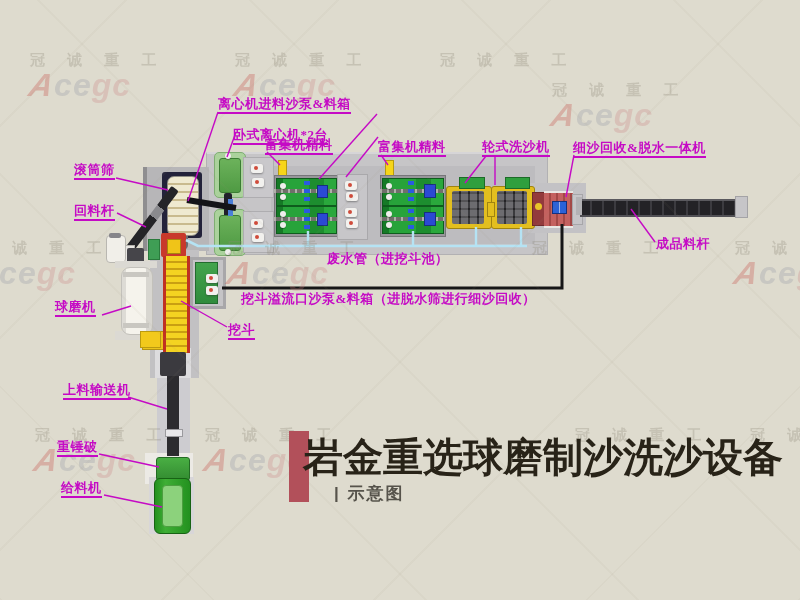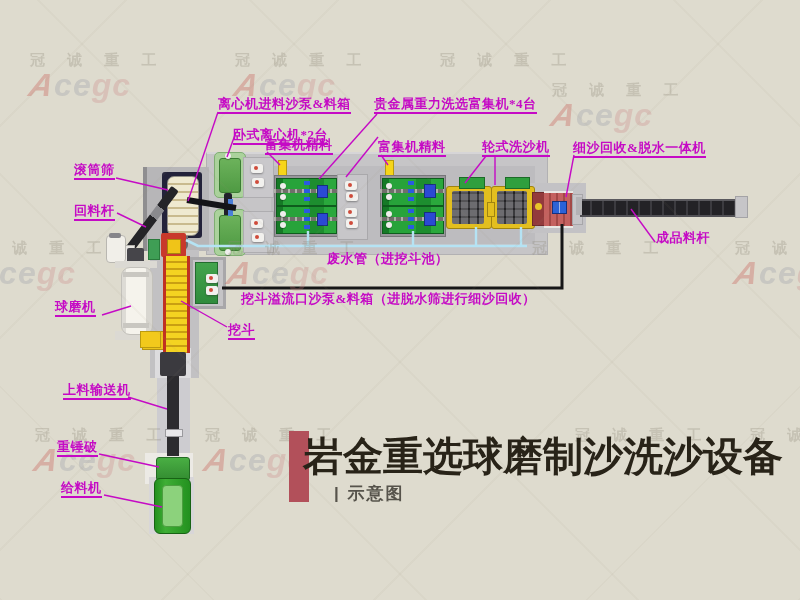--- a/index.html
+++ b/index.html
@@ -35,21 +35,21 @@
   .washer{position:absolute;background:#e3bf1f;border:1px solid #a08410;border-radius:3px;z-index:2}
   .wheel{position:absolute;background:#403f44;border-radius:2px;z-index:3;
         background-image:repeating-linear-gradient(90deg,rgba(255,255,255,.16) 0 7px,rgba(0,0,0,.28) 7px 9px),
                          repeating-linear-gradient(0deg,rgba(255,255,255,.09) 0 6px,rgba(0,0,0,.22) 6px 8px)}
   .gtop{position:absolute;background:#2f9f3e;border:1px solid #1c6b28;z-index:3}
   .chain{background:repeating-linear-gradient(180deg,#f4d321 0 5px,#c99f12 5px 7px);
         border-left:3px solid #c03122;border-right:3px solid #c03122}
   .drum{background:repeating-linear-gradient(180deg,#efe9d0 0 6px,#c9ba8e 6px 8px);border-radius:7px;border:1px solid #8f8d85}
   svg.lines{position:absolute;left:0;top:0;z-index:6;pointer-events:none}
   svg.pipes{position:absolute;left:0;top:0;z-index:3;pointer-events:none}
-  .title{position:absolute;z-index:7;font-family:Liberation Serif, serif;font-weight:bold;color:#282318;
+  .title{position:absolute;z-index:7;font-family:Liberation Sans, sans-serif;font-weight:bold;color:#282318;
          font-size:40px;line-height:1;white-space:nowrap}
   .subtitle{position:absolute;z-index:7;color:#56534b;font-size:17px;letter-spacing:2px;white-space:nowrap;font-weight:bold}
   .redbar{position:absolute;z-index:6;background:#b2505a}
 </style>
 </head>
 <body>
 
 <div id="canvas">
 
   <div class="plat" style="left:206px;top:152px;width:340px;height:100px;background:#c6c5c7;border:1px solid #b2b1b3;border-top:2px solid #d6d5d7"></div>
@@ -247,31 +247,30 @@
       <path d="M128,397 L167,409"></path>
       <path d="M99,454 L159,467"></path>
       <path d="M104,495 L162,507"></path>
       <path d="M655,242 L631,209"></path>
     </g>
   </svg>
 
   <div class="lb lb-u" style="left:218px;top:97px">离心机进料沙泵&amp;料箱</div>
   <div class="lb lb-u" style="left:233px;top:128px">卧式离心机*2台</div>
   <div class="lb lb-u" style="left:265px;top:138px">富集机精料</div>
-  <div class="lb lb-u" style="left:374px;top:97px">贵金属重力洗选富集机*4台</div>
   <div class="lb lb-u" style="left:378px;top:140px">富集机精料</div>
   <div class="lb lb-u" style="left:482px;top:140px">轮式洗沙机</div>
   <div class="lb lb-u" style="left:573px;top:141px">细沙回收&amp;脱水一体机</div>
   <div class="lb lb-u" style="left:74px;top:163px">滚筒筛</div>
   <div class="lb lb-u" style="left:74px;top:204px">回料杆</div>
   <div class="lb lb-u" style="left:55px;top:300px">球磨机</div>
   <div class="lb lb-u" style="left:228px;top:323px">挖斗</div>
   <div class="lb" style="left:327px;top:252px">废水管（进挖斗池）</div>
   <div class="lb" style="left:241px;top:292px">挖斗溢流口沙泵&amp;料箱（进脱水筛进行细沙回收）</div>
-  <div class="lb" style="left:656px;top:231px">成品料杆</div>
+  <div class="lb" style="left:656px;top:237px">成品料杆</div>
   <div class="lb lb-u" style="left:63px;top:383px">上料输送机</div>
   <div class="lb lb-u" style="left:57px;top:440px">重锤破</div>
   <div class="lb lb-u" style="left:61px;top:481px">给料机</div>
 
   <div class="redbar" style="left:289px;top:431px;width:20px;height:71px"></div>
   <div class="title" style="left:303px;top:437px">岩金重选球磨制沙洗沙设备</div>
   <div class="subtitle" style="left:334px;top:482px">| 示意图</div>
 
 </div>
 

